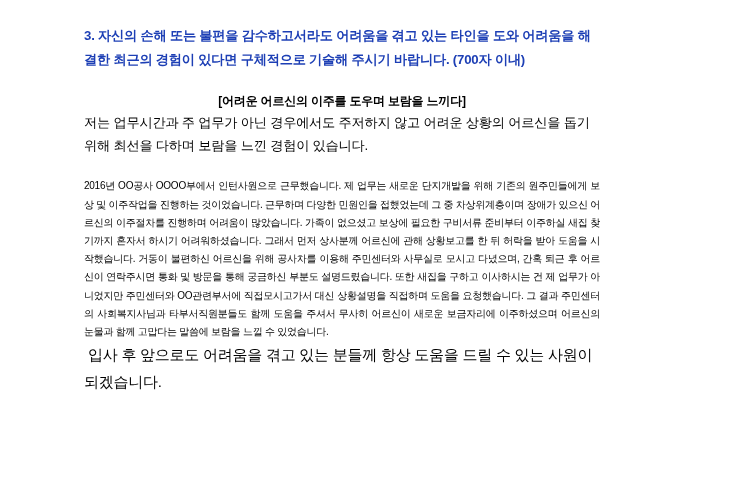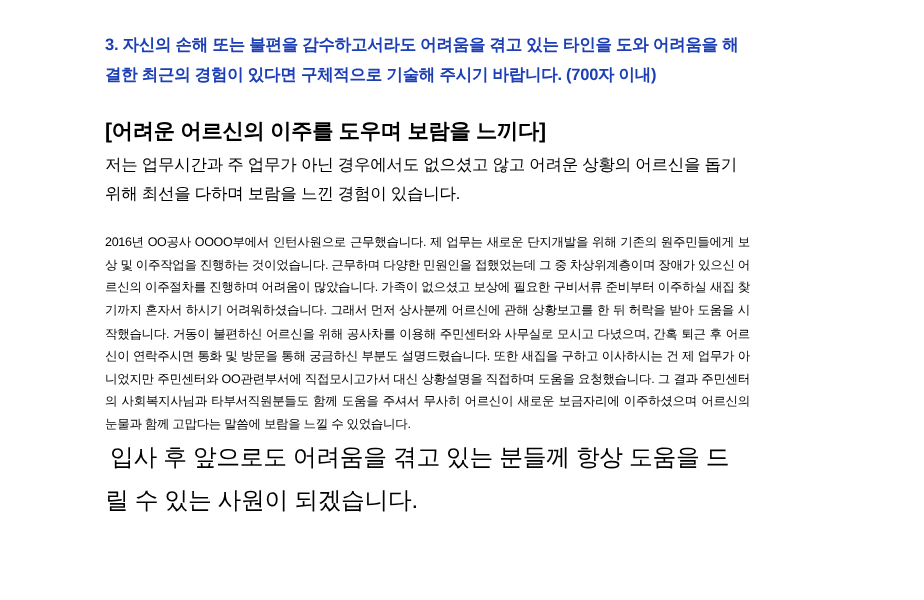--- a/index.html
+++ b/index.html
@@ -25,60 +25,61 @@
     color: #1d3fb5;
     font-weight: bold;
     font-size: 13.2px;
     line-height: 1.85;
     letter-spacing: -0.2px;
     margin: 0;
   }
   .spacer-a { height: 18px; }
   .heading {
     font-weight: bold;
-    font-size: 17px;
+    font-size: 12px;
     line-height: 1.7;
     letter-spacing: -0.2px;
     margin: 0;
+    text-align: center;
   }
   .intro {
     font-size: 13.2px;
     line-height: 1.75;
     letter-spacing: -0.2px;
     margin: 0;
   }
   .spacer-b { height: 20px; }
   .body-text {
     font-size: 10px;
     line-height: 1.82;
     letter-spacing: -0.25px;
     margin: 0;
     text-align: justify;
     text-justify: inter-character;
   }
   .closing {
-    font-size: 19px;
+    font-size: 15px;
     line-height: 1.82;
     letter-spacing: -0.25px;
     margin: 0;
     text-indent: 4px;
   }
 </style>
 </head>
 <body>
 
 <div class="page">
 
   <p class="question">3. 자신의 손해 또는 불편을 감수하고서라도 어려움을 겪고 있는 타인을 도와 어려움을 해결한 최근의 경험이 있다면 구체적으로 기술해 주시기 바랍니다. (700자 이내)</p>
 
   <div class="spacer-a"></div>
 
   <p class="heading">[어려운 어르신의 이주를 도우며 보람을 느끼다]</p>
 
-  <p class="intro">저는 업무시간과 주 업무가 아닌 경우에서도 없으셨고 않고 어려운 상황의 어르신을 돕기 위해 최선을 다하며 보람을 느낀 경험이 있습니다.</p>
+  <p class="intro">저는 업무시간과 주 업무가 아닌 경우에서도 주저하지 않고 어려운 상황의 어르신을 돕기 위해 최선을 다하며 보람을 느낀 경험이 있습니다.</p>
 
   <div class="spacer-b"></div>
 
   <p class="body-text">2016년 OO공사 OOOO부에서 인턴사원으로 근무했습니다. 제 업무는 새로운 단지개발을 위해 기존의 원주민들에게 보상 및 이주작업을 진행하는 것이었습니다. 근무하며 다양한 민원인을 접했었는데 그 중 차상위계층이며 장애가 있으신 어르신의 이주절차를 진행하며 어려움이 많았습니다. 가족이 없으셨고 보상에 필요한 구비서류 준비부터 이주하실 새집 찾기까지 혼자서 하시기 어려워하셨습니다. 그래서 먼저 상사분께 어르신에 관해 상황보고를 한 뒤 허락을 받아 도움을 시작했습니다. 거동이 불편하신 어르신을 위해 공사차를 이용해 주민센터와 사무실로 모시고 다녔으며, 간혹 퇴근 후 어르신이 연락주시면 통화 및 방문을 통해 궁금하신 부분도 설명드렸습니다. 또한 새집을 구하고 이사하시는 건 제 업무가 아니었지만 주민센터와 OO관련부서에 직접모시고가서 대신 상황설명을 직접하며 도움을 요청했습니다. 그 결과 주민센터의 사회복지사님과 타부서직원분들도 함께 도움을 주셔서 무사히 어르신이 새로운 보금자리에 이주하셨으며 어르신의 눈물과 함께 고맙다는 말씀에 보람을 느낄 수 있었습니다.</p>
 
   <p class="closing">입사 후 앞으로도 어려움을 겪고 있는 분들께 항상 도움을 드릴 수 있는 사원이 되겠습니다.</p>
 
 </div>
 
 </body></html>

